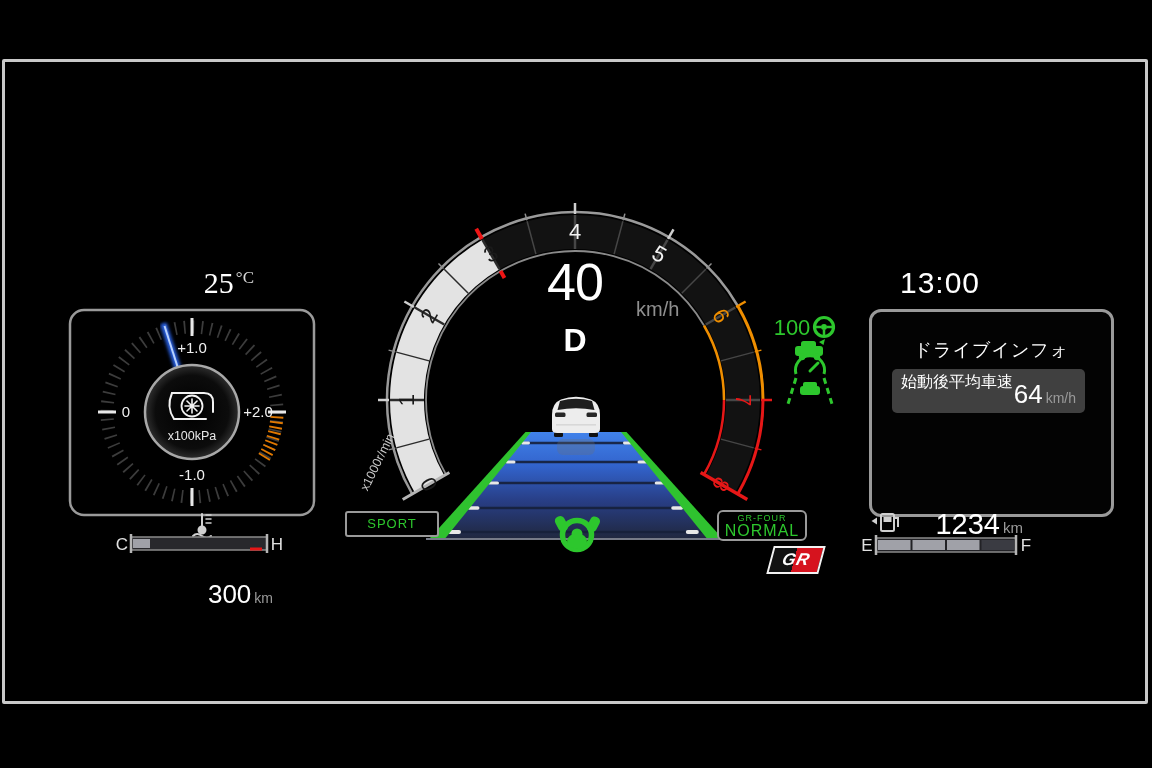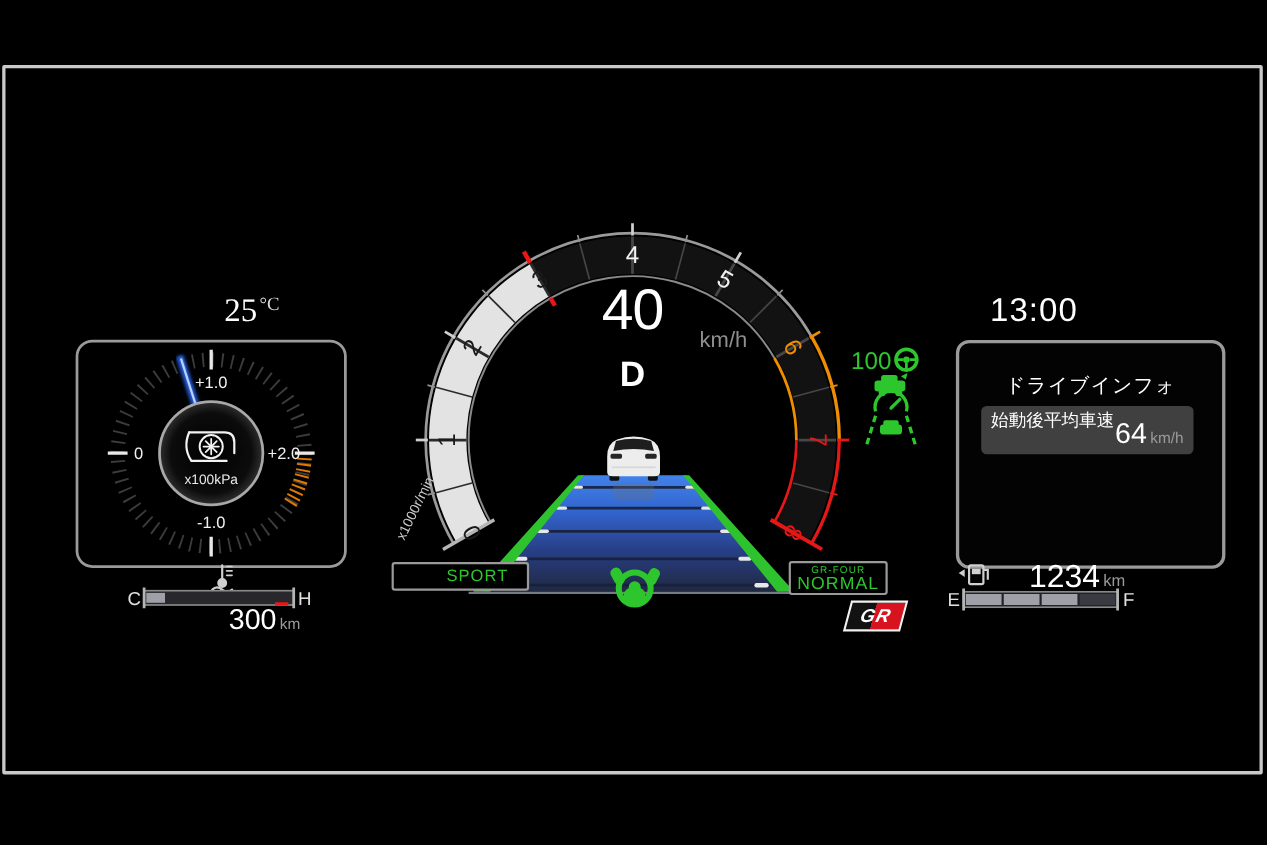--- a/index.html
+++ b/index.html
@@ -7,27 +7,27 @@
        font-family:"Liberation Sans",sans-serif;color:#fff;-webkit-font-smoothing:antialiased;}
   .abs{position:absolute;}
   #screen-frame{left:2px;top:59px;width:1140px;height:639px;border:3px solid #c9c9c9;border-radius:2px;background:#000;}
   
   .temp-display{left:104px;top:266px;width:150px;text-align:right;font-size:30px;font-family:Liberation Serif, serif;}
   .temp-display .deg{font-size:17px;color:#d8d8d8;vertical-align:10px;margin-left:2px;}
   .clock-display{left:870px;top:266px;width:140px;text-align:center;font-size:30px;letter-spacing:1px;}
   .speed-display{left:480px;top:252px;width:190px;text-align:center;font-size:52px;font-weight:400;letter-spacing:-1px;}
   .speed-unit{left:636px;top:298px;width:70px;font-size:20px;color:#8f8f8f;}
   .gear-display{left:540px;top:322px;width:70px;text-align:center;font-size:32px;font-weight:bold;}
-  .odometer{left:125px;top:548px;width:148px;text-align:right;font-size:26px;}
+  .odometer{left:125px;top:579px;width:148px;text-align:right;font-size:26px;}
   .odometer .unit,.range-unit,.card-unit{color:#9a9a9a;}
   .odometer .unit{font-size:14px;margin-left:3px;}
   
   .badge{background:#000;border:2px solid #9a9a9a;border-radius:3px;text-align:center;color:#2dc72d;}
-  .badge-sport{left:356px;top:511px;width:90px;height:22px;font-size:15px;line-height:22px;letter-spacing:1px;padding-left:31px;}
-  .badge-grfour{left:717px;top:510px;width:86px;height:25px;line-height:1;padding-top:2px;}
+  .badge-sport{left:345px;top:511px;width:90px;height:22px;font-size:13px;line-height:22px;letter-spacing:1px;}
+  .badge-grfour{left:717px;top:510px;width:86px;height:25px;line-height:1;padding-top:2px;border-radius:6px;}
   .badge-grfour .l1{font-size:9px;letter-spacing:1px;}
   .badge-grfour .l2{font-size:16px;letter-spacing:1px;margin-top:0;}
   .gr-logo{left:770px;top:546px;width:48px;height:24px;border:2px solid #f2f2f2;
            transform:skewX(-15deg);background:linear-gradient(to right,#121212 0 46%,#d6131e 46%);
            text-align:center;font-size:17px;font-weight:bold;font-style:italic;line-height:24px;letter-spacing:1px;}
   
   .info-panel{left:845px;top:309px;width:239px;height:202px;border:3px solid #9a9a9a;border-radius:12px;background:#030303;margin-left:24px;}
   .info-title{position:absolute;left:0;top:26px;width:100%;text-align:center;font-size:18px;letter-spacing:1px;}
   .info-card{position:absolute;left:20px;width:193px;height:44px;background:#404040;border-radius:5px;}
   .info-card .card-label{position:absolute;left:9px;top:3px;font-size:16px;}

